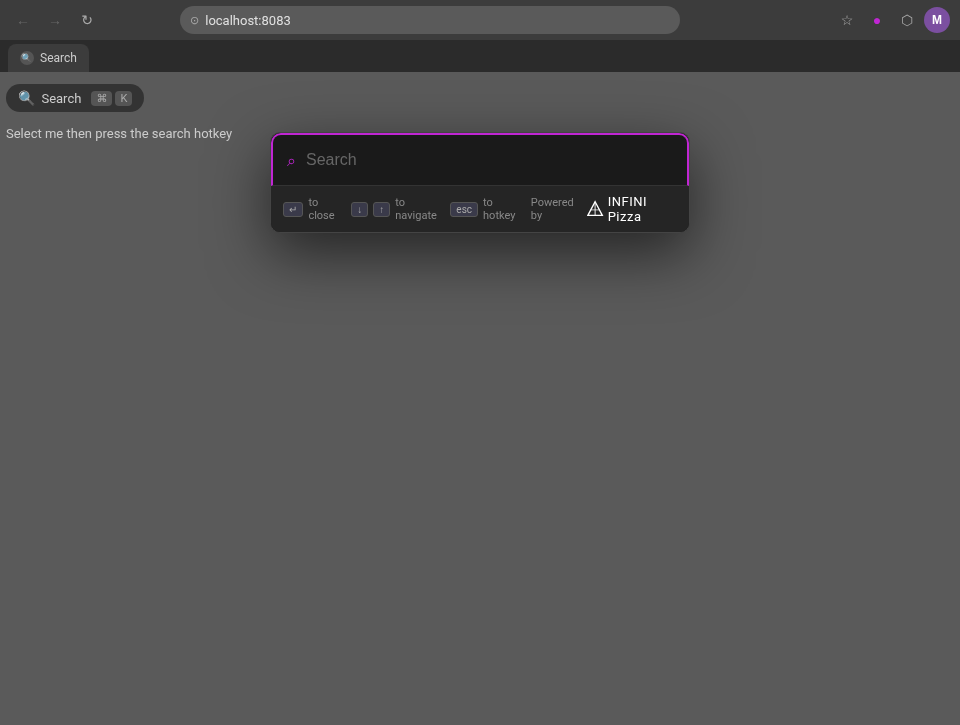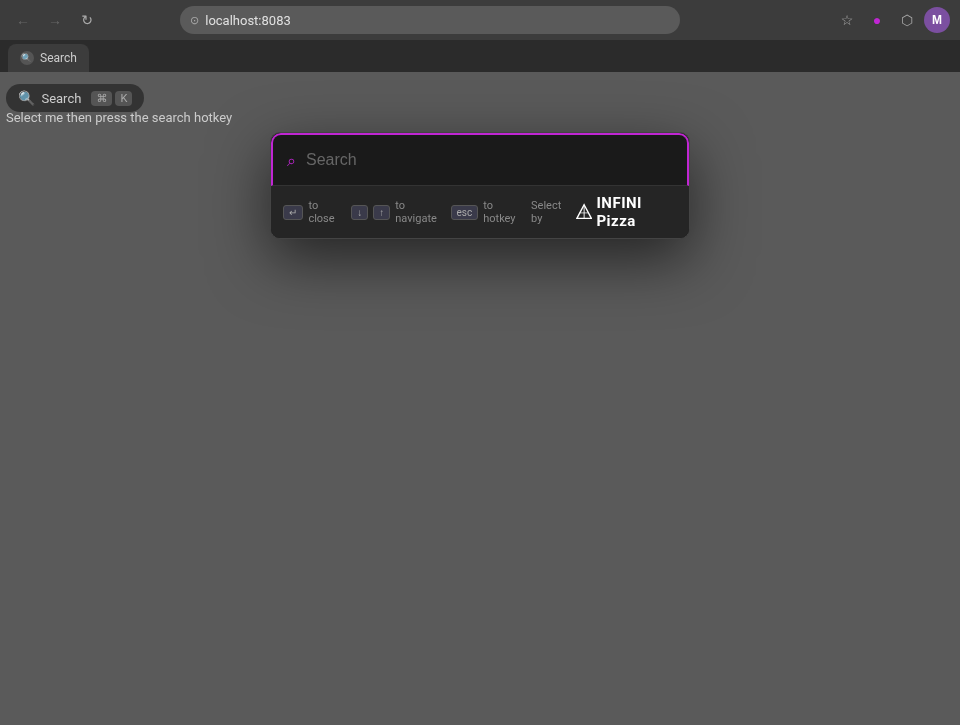--- a/index.html
+++ b/index.html
@@ -179,21 +179,21 @@
       background: #555;
       border-radius: 4px;
       padding: 1px 5px;
       font-size: 11px;
       color: #aaa;
     }
 
     
     .helper-text {
       position: absolute;
-      top: 38px;
+      top: 54px;
       left: 6px;
       color: #ccc;
       font-size: 13px;
     }
 
     
     .search-modal-overlay {
       position: absolute;
       top: 0;
       left: 0;
@@ -287,22 +287,22 @@
     }
 
     .infini-pizza-logo {
       display: flex;
       align-items: center;
       gap: 4px;
     }
 
     .infini-pizza-text {
       color: white;
-      font-size: 15px;
-      font-weight: bold;
+      font-size: 13px;
+      font-weight: normal;
       letter-spacing: 0.5px;
     }
   </style>
 </head>
 <body>
 
 <div class="browser-chrome">
 
   <div class="browser-toolbar">
     <button class="browser-nav-btn disabled">
@@ -379,21 +379,21 @@
           <span class="kbd">↑</span>
           <span>to navigate</span>
         </div>
 
         <div class="footer-hint">
           <span class="kbd">esc</span>
           <span>to hotkey</span>
         </div>
 
         <div class="powered-by">
-          <span>Select by</span>
+          <span>Powered by</span>
           <div class="infini-pizza-logo">
             <svg width="18" height="18" viewBox="0 0 18 18">
               <polygon points="9,1 17,16 1,16" fill="none" stroke="white" stroke-width="1.5"></polygon>
               <line x1="9" y1="1" x2="9" y2="16" stroke="white" stroke-width="1"></line>
               <line x1="4" y1="10" x2="14" y2="10" stroke="white" stroke-width="0.8"></line>
             </svg>
             <span class="infini-pizza-text">INFINI Pizza</span>
           </div>
         </div>
 

